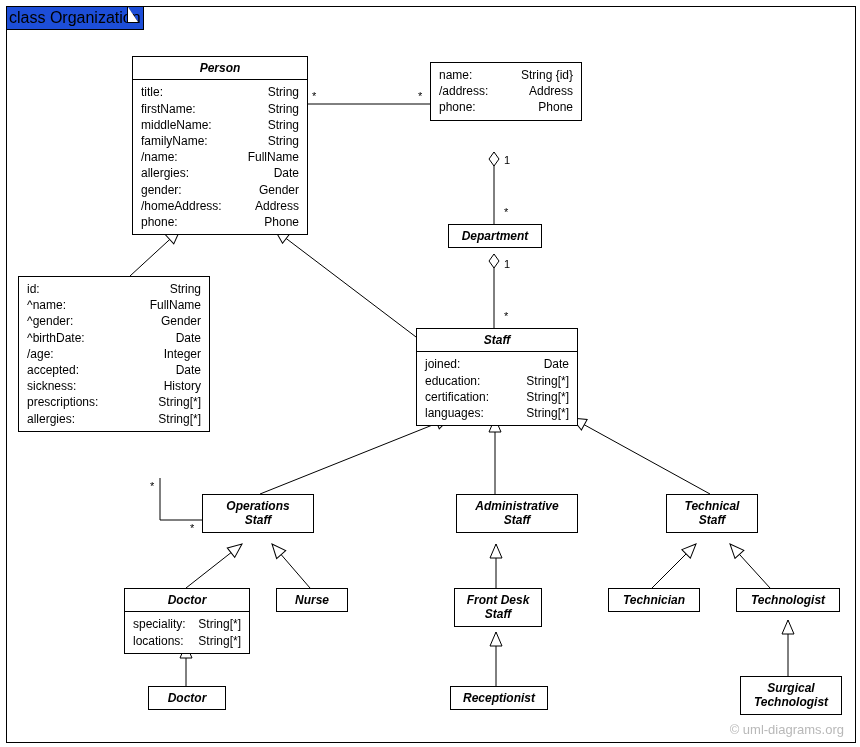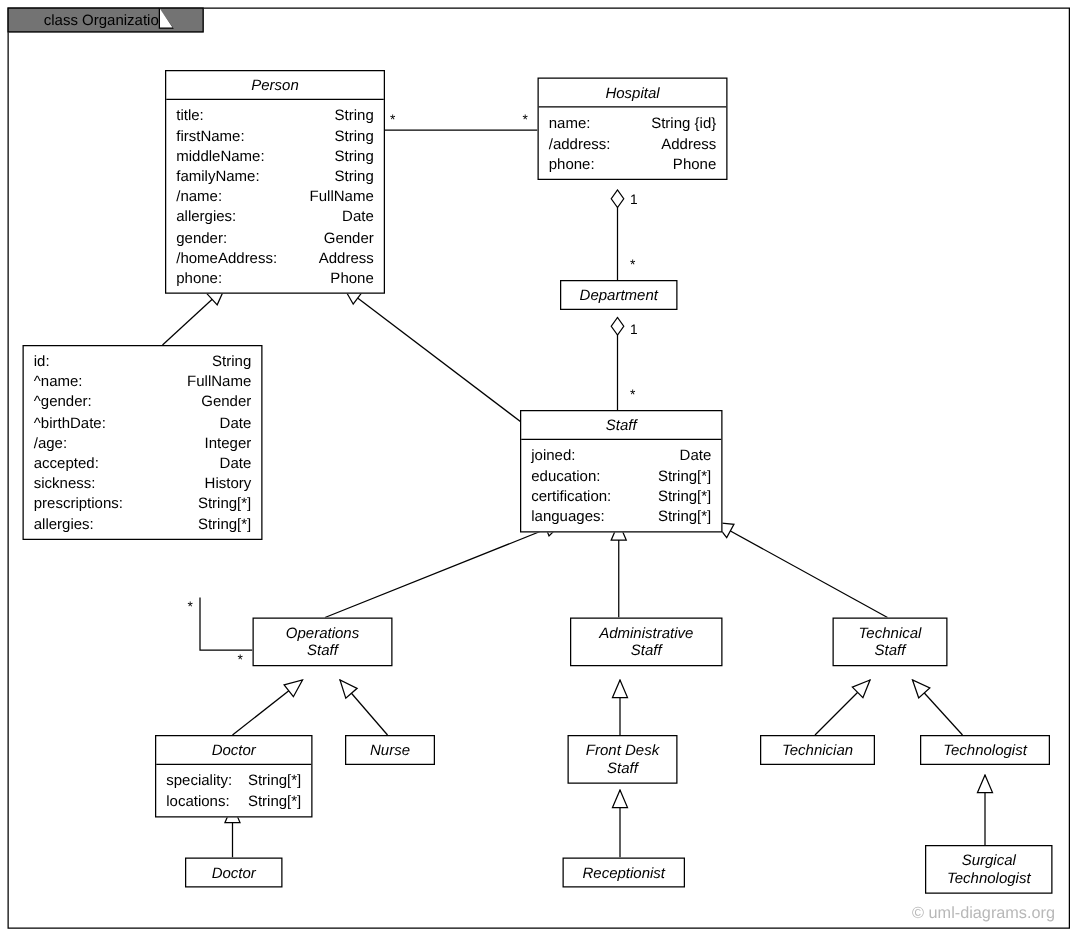--- a/index.html
+++ b/index.html
@@ -1,22 +1,22 @@
 <!DOCTYPE html>
 <html><head>
 <meta charset="utf-8">
 <style>
 html,body{margin:0;padding:0;background:#fff;font-family:Arial,Helvetica,sans-serif;font-size:12px;color:#000}
 .canvas{position:relative;width:860px;height:747px;background:#fff}
 .outer{position:absolute;left:6px;top:6px;width:848px;height:735px;border:1px solid #000}
-.tab{position:absolute;left:-1px;top:-1px;border:1px solid #000;background:#737373;padding:2px 28px;font-size:12px}
+.tab{position:absolute;left:-1px;top:-1px;border:1px solid #000;background:#1d4ed8;padding:2px 2px;font-size:16px}
 .tab-fold{position:absolute;left:120px;top:-1px;width:0;height:0;border-top:17px solid transparent;border-left:12px solid #000}
 .tab-fold::after{content:"";position:absolute;left:-11px;top:-16px;border-top:15px solid transparent;border-left:10px solid #fff}
 .cls{position:absolute;border:1px solid #000;background:#fff}
-.cls .title{text-align:center;font-style:italic;font-weight:normal;padding:4px 8px;border-bottom:1px solid #000;white-space:pre-line;line-height:1.2}
+.cls .title{text-align:center;font-style:italic;font-weight:bold;padding:4px 8px;border-bottom:1px solid #000;white-space:pre-line;line-height:1.2}
 .cls .title.nb{border-bottom:none}
 .cls .attrs{padding:4px 8px}
 .row{display:flex;justify-content:space-between;gap:4px;line-height:1.35}
 svg.edges{position:absolute;left:0;top:0;width:860px;height:747px;pointer-events:none}
 .mult{position:absolute;font-size:11px}
 .watermark{position:absolute;right:16px;bottom:10px;color:#b8b8b8;font-size:13px}
 </style>
 </head>
 <body>
 
@@ -102,21 +102,20 @@
           <span>/homeAddress:</span>
           <span>Address</span>
         </div>
         <div class="row">
           <span>phone:</span>
           <span>Phone</span>
         </div>
       </div>
 </div>
 <div class="cls" style="left:430px;top:62px;width:150px">
-  <div class="title">Hospital</div>
   <div class="attrs">
         <div class="row">
           <span>name:</span>
           <span>String {id}</span>
         </div>
         <div class="row">
           <span>/address:</span>
           <span>Address</span>
         </div>
         <div class="row">

